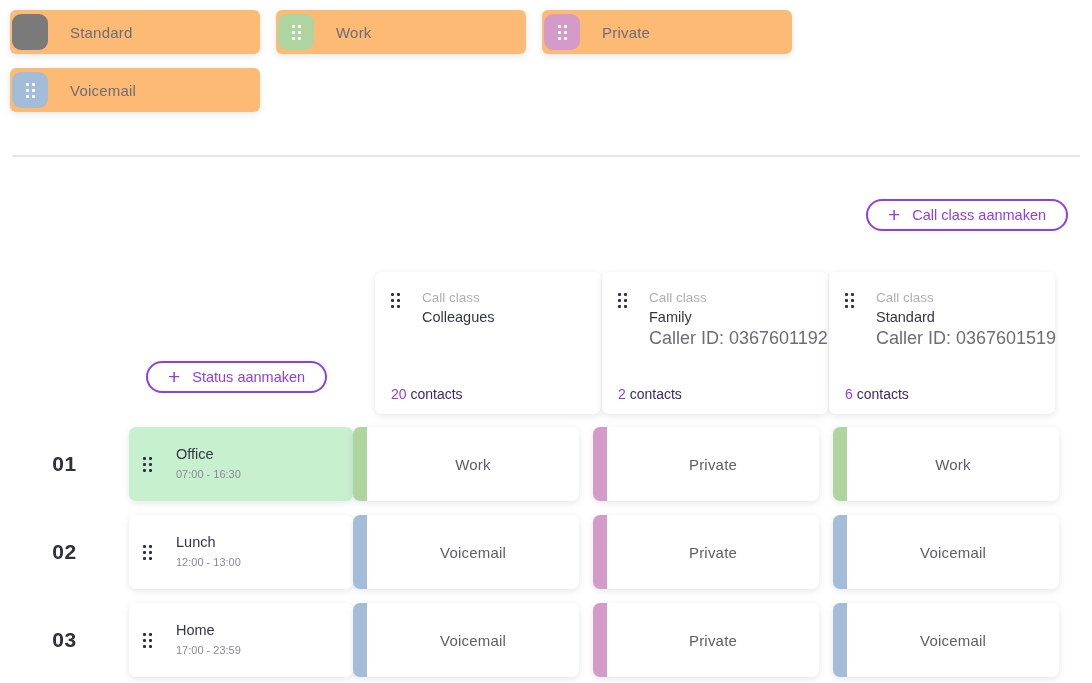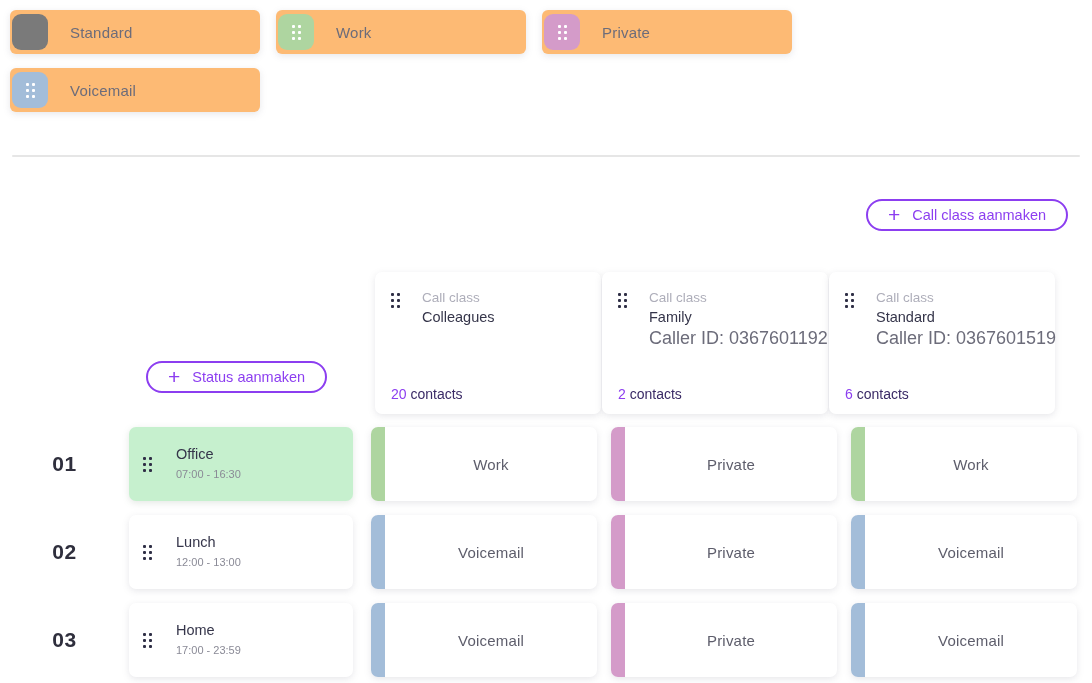--- a/index.html
+++ b/index.html
@@ -114,21 +114,20 @@
     width:129px;text-align:center;
     font-size:21px;font-weight:bold;color:#2f2f3d;
     letter-spacing:.5px;
   }
   .status-cell{
     width:224px;height:74px;
     border-radius:7px;background:#fff;
     box-shadow:var(--card-shadow);
     display:flex;align-items:center;
     padding-left:14px;
-    margin-right:18px;
     flex:0 0 auto;
   }
   .status-cell.active{background:#c6f0ce;box-shadow:0 2px 7px rgba(120,140,120,.20);}
   .status-text{margin-left:24px;}
   .status-name{font-size:14.5px;color:#35354a;line-height:20px;}
   .status-time{font-size:11px;color:#8a8a96;line-height:20px;}
 
   .class-cell{
     width:226px;height:74px;
     border-radius:7px;background:#fff;

